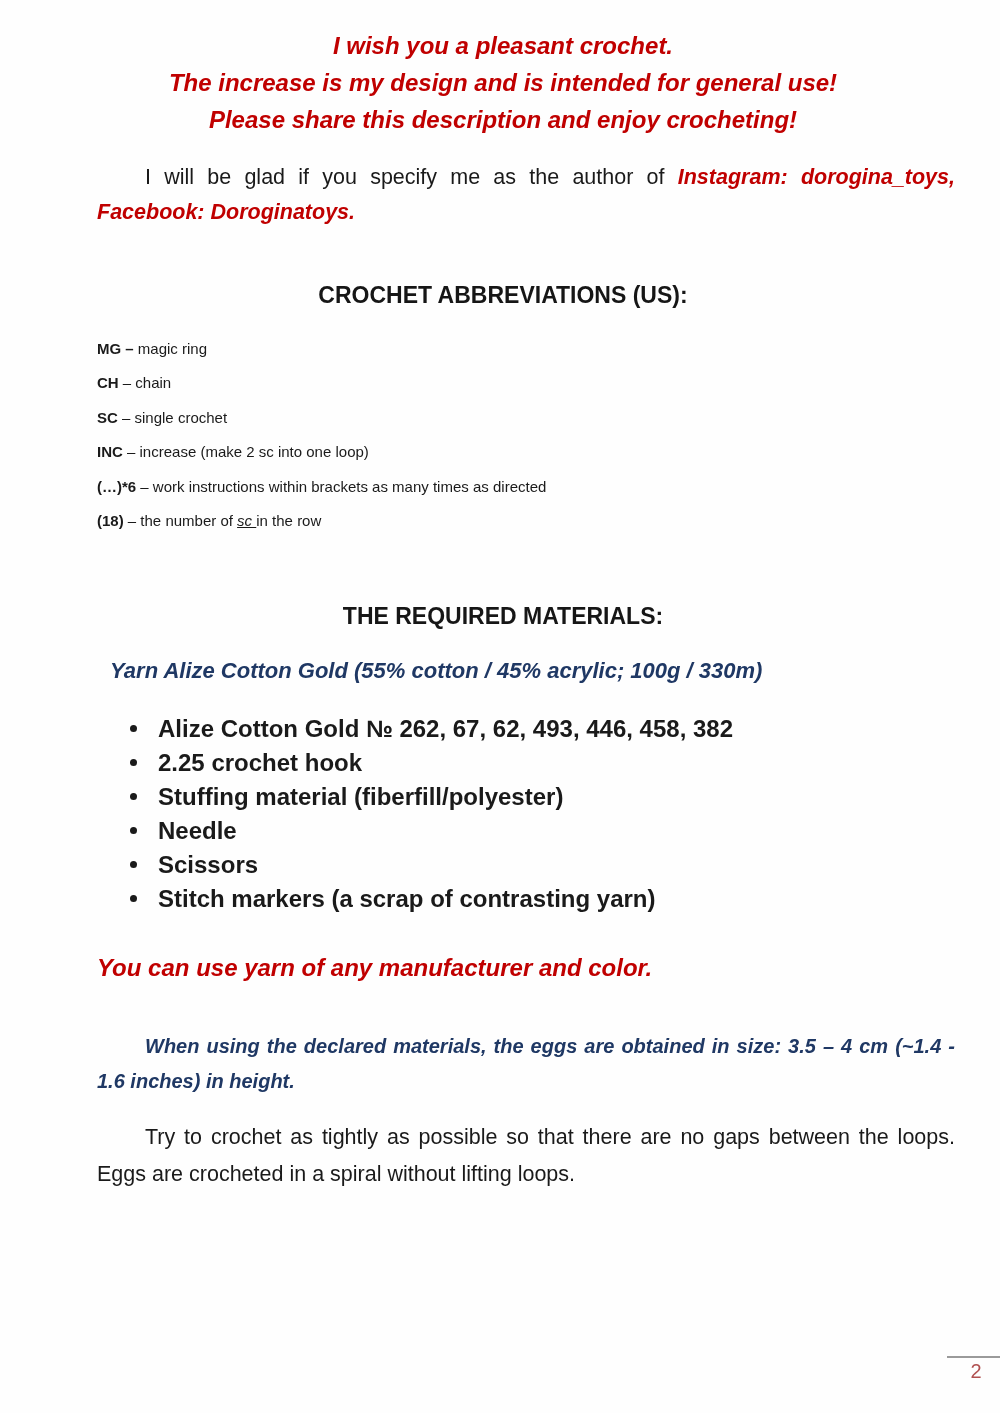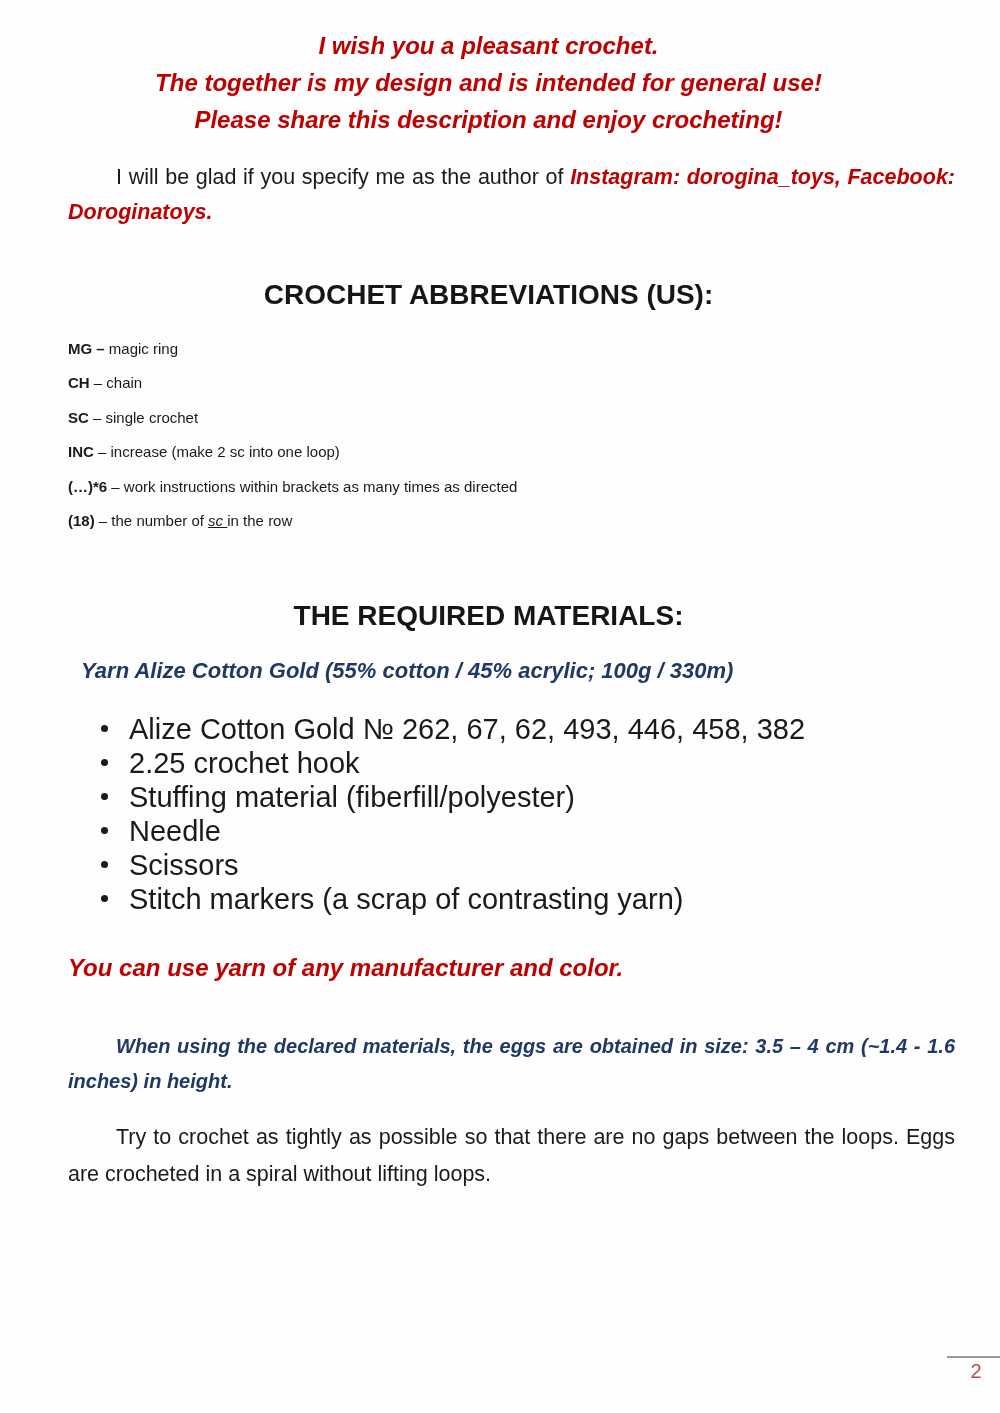--- a/index.html
+++ b/index.html
@@ -10,21 +10,21 @@
   .page {
     position: relative;
     width: 1000px;
     height: 1413px;
     margin: 0;
     background: #fefefe;
     overflow: hidden;
     font-family: "Liberation Sans", sans-serif;
     color: #1a1a1a;
     box-sizing: border-box;
-    padding: 0 45px 0 68px;
+    padding: 0 45px 0 97px;
   }
 
   
   .intro {
     padding-top: 27px;
     text-align: center;
     margin-right: 46px;
   }
   .intro .line {
     color: #C00000;
@@ -44,21 +44,21 @@
   .red-strong {
     color: #C00000;
     font-weight: bold;
     font-style: italic;
   }
 
   
   .section-heading {
     text-align: center;
     font-weight: bold;
-    font-size: 28px;
+    font-size: 23px;
     line-height: 36px;
     margin-right: 46px;
     color: #161616;
   }
   .abbrev-heading { margin-top: 47px; }
   .materials-heading { margin-top: 59px; }
 
   
   .abbrev-list {
     margin-top: 19px;
@@ -80,22 +80,23 @@
     font-style: italic;
     font-size: 22px;
     line-height: 34px;
   }
 
   
   ul.materials-list {
     list-style: none;
     margin: 24px 0 0 0;
     padding: 0 0 0 61px;
-    font-size: 29px;
+    font-size: 24px;
     line-height: 34px;
+    font-weight: bold;
   }
   ul.materials-list li {
     position: relative;
   }
   ul.materials-list li::before {
     content: "";
     position: absolute;
     left: -28px;
     top: 13px;
     width: 7px;
@@ -155,21 +156,21 @@
     line-height: 22px;
   }
 </style>
 </head>
 <body>
 
 <div class="page">
 
   <div class="intro">
     <div class="line">I wish you a pleasant crochet.</div>
-    <div class="line">The together is my design and is intended for general use!</div>
+    <div class="line">The increase is my design and is intended for general use!</div>
     <div class="line">Please share this description and enjoy crocheting!</div>
   </div>
 
   <p class="author-note"><span>I will be glad if you specify me as the author of </span><span class="red-strong">Instagram: dorogina_toys, Facebook:  Doroginatoys.</span></p>
 
   <div class="section-heading abbrev-heading">CROCHET ABBREVIATIONS (US):</div>
 
   <div class="abbrev-list">
     <div><span class="abbrev-term">MG –</span><span> magic ring</span></div>
     <div><span class="abbrev-term">CH</span><span> – chain</span></div>

